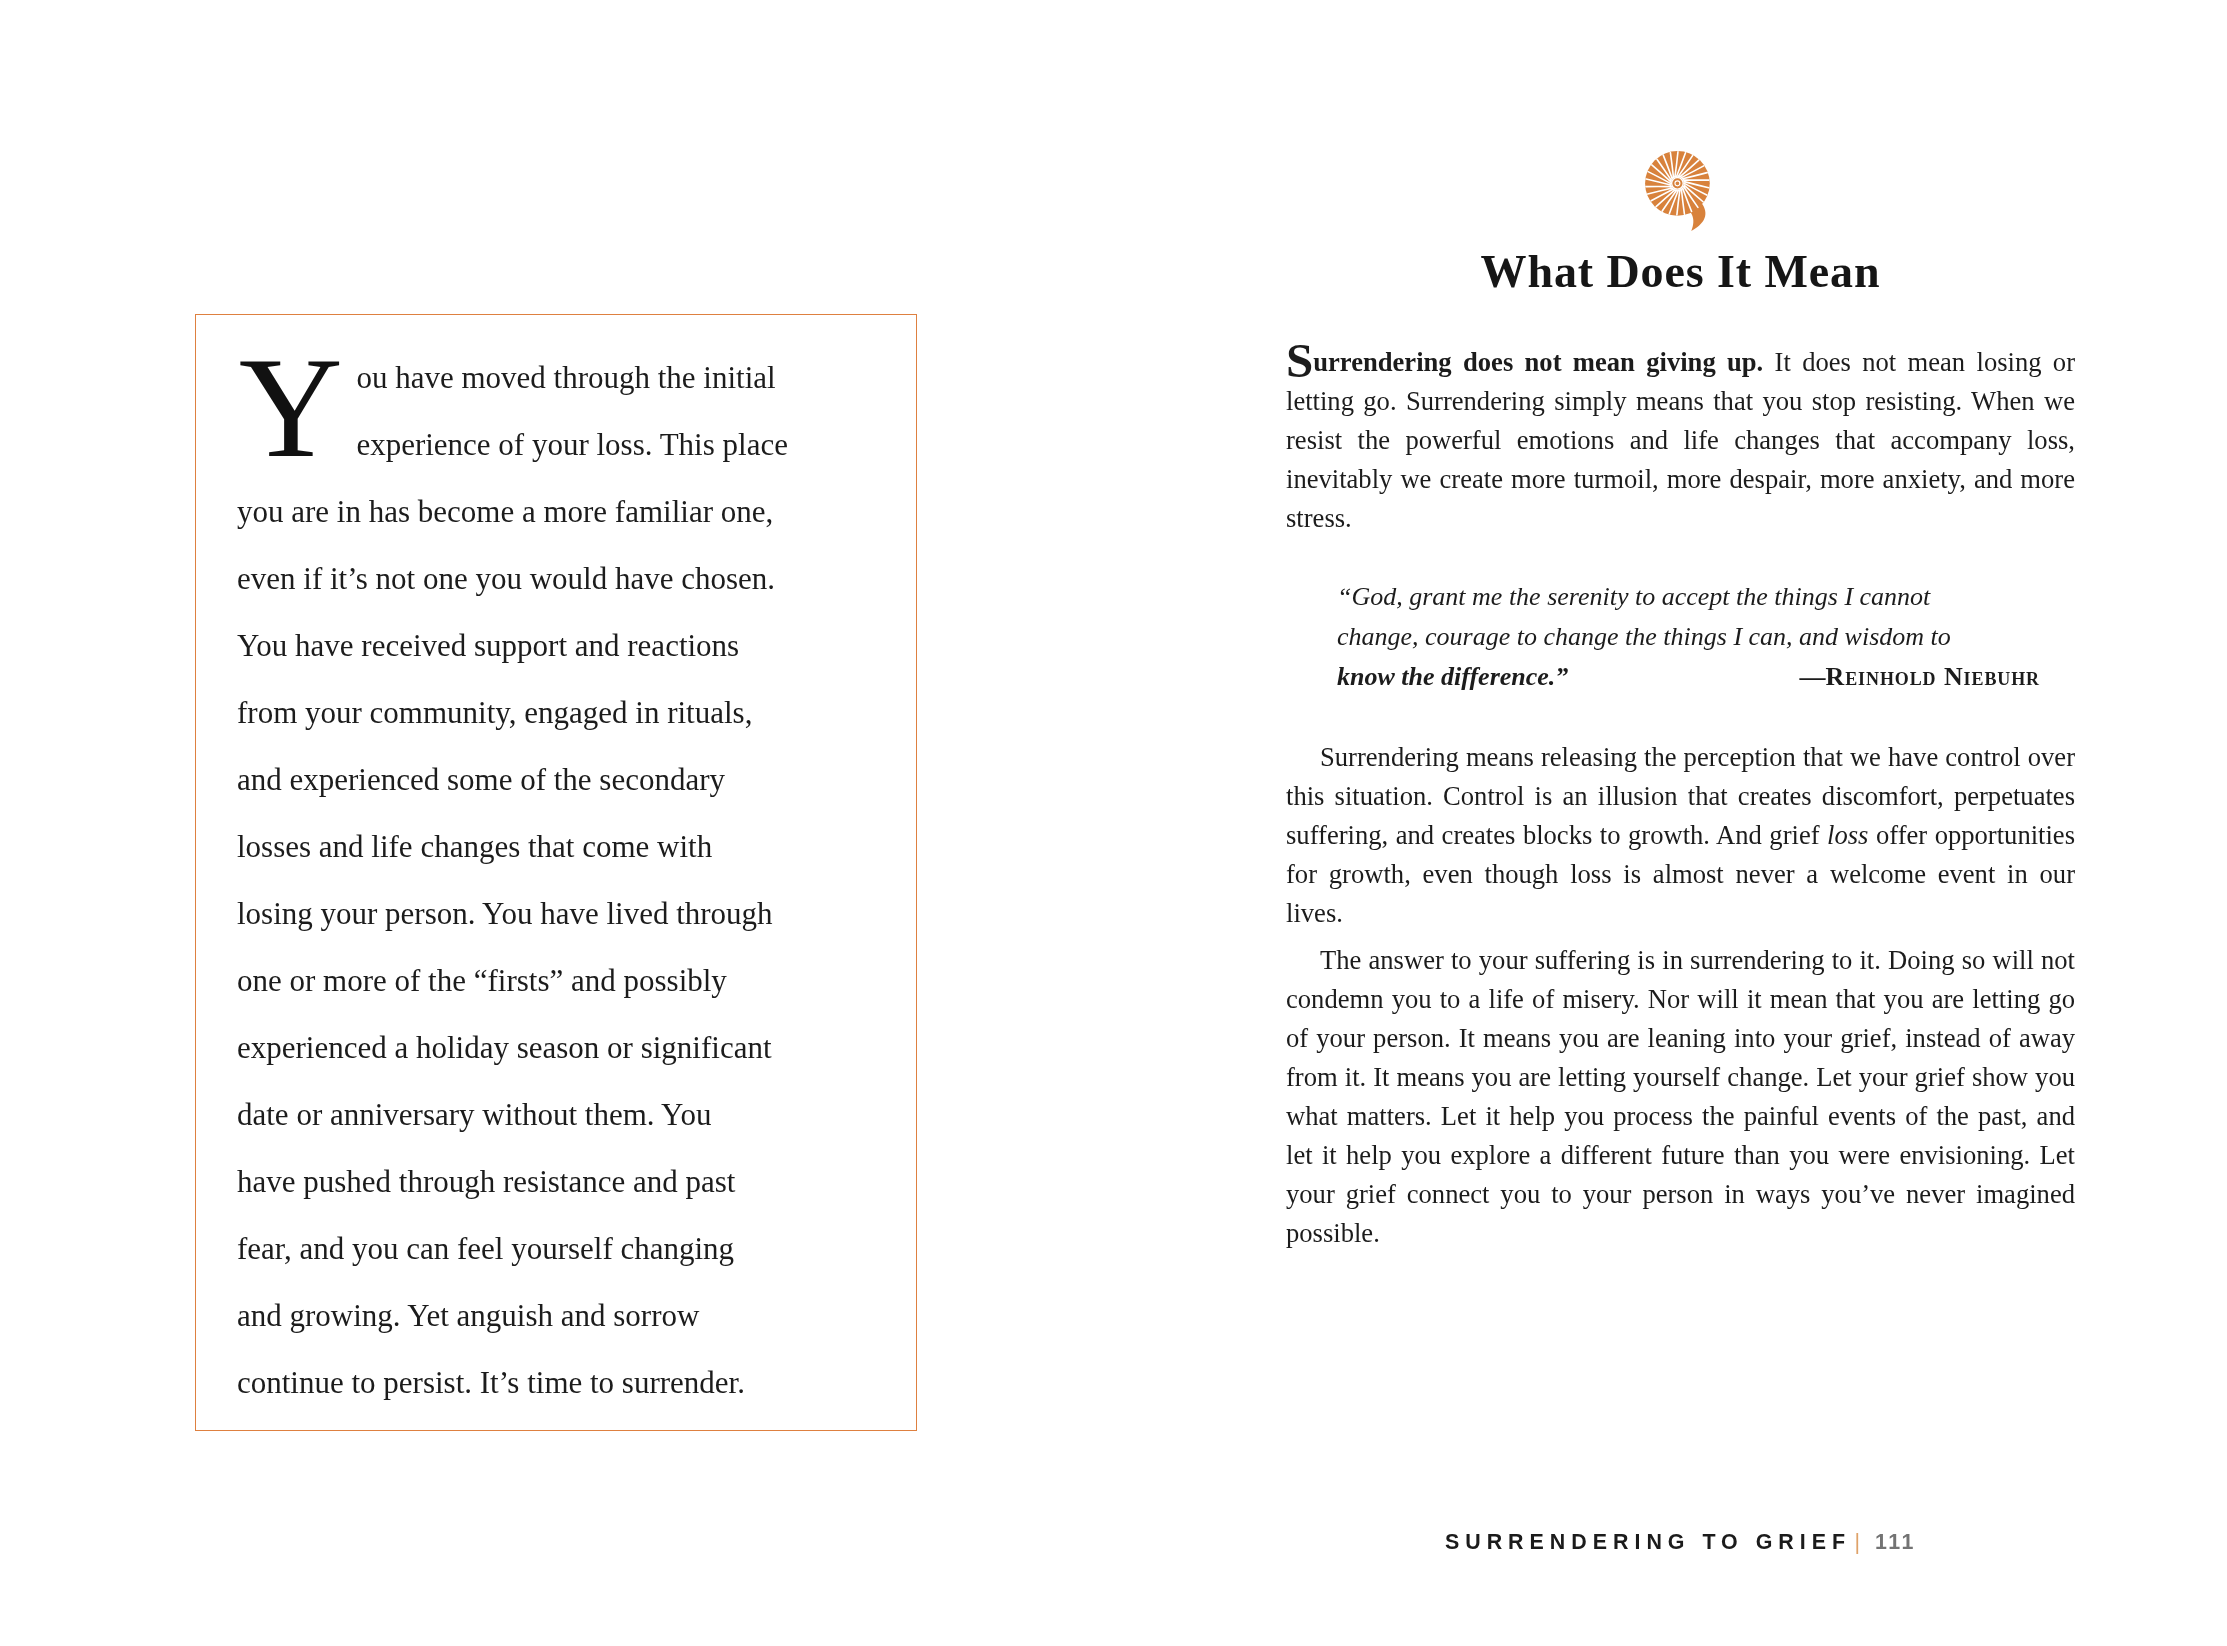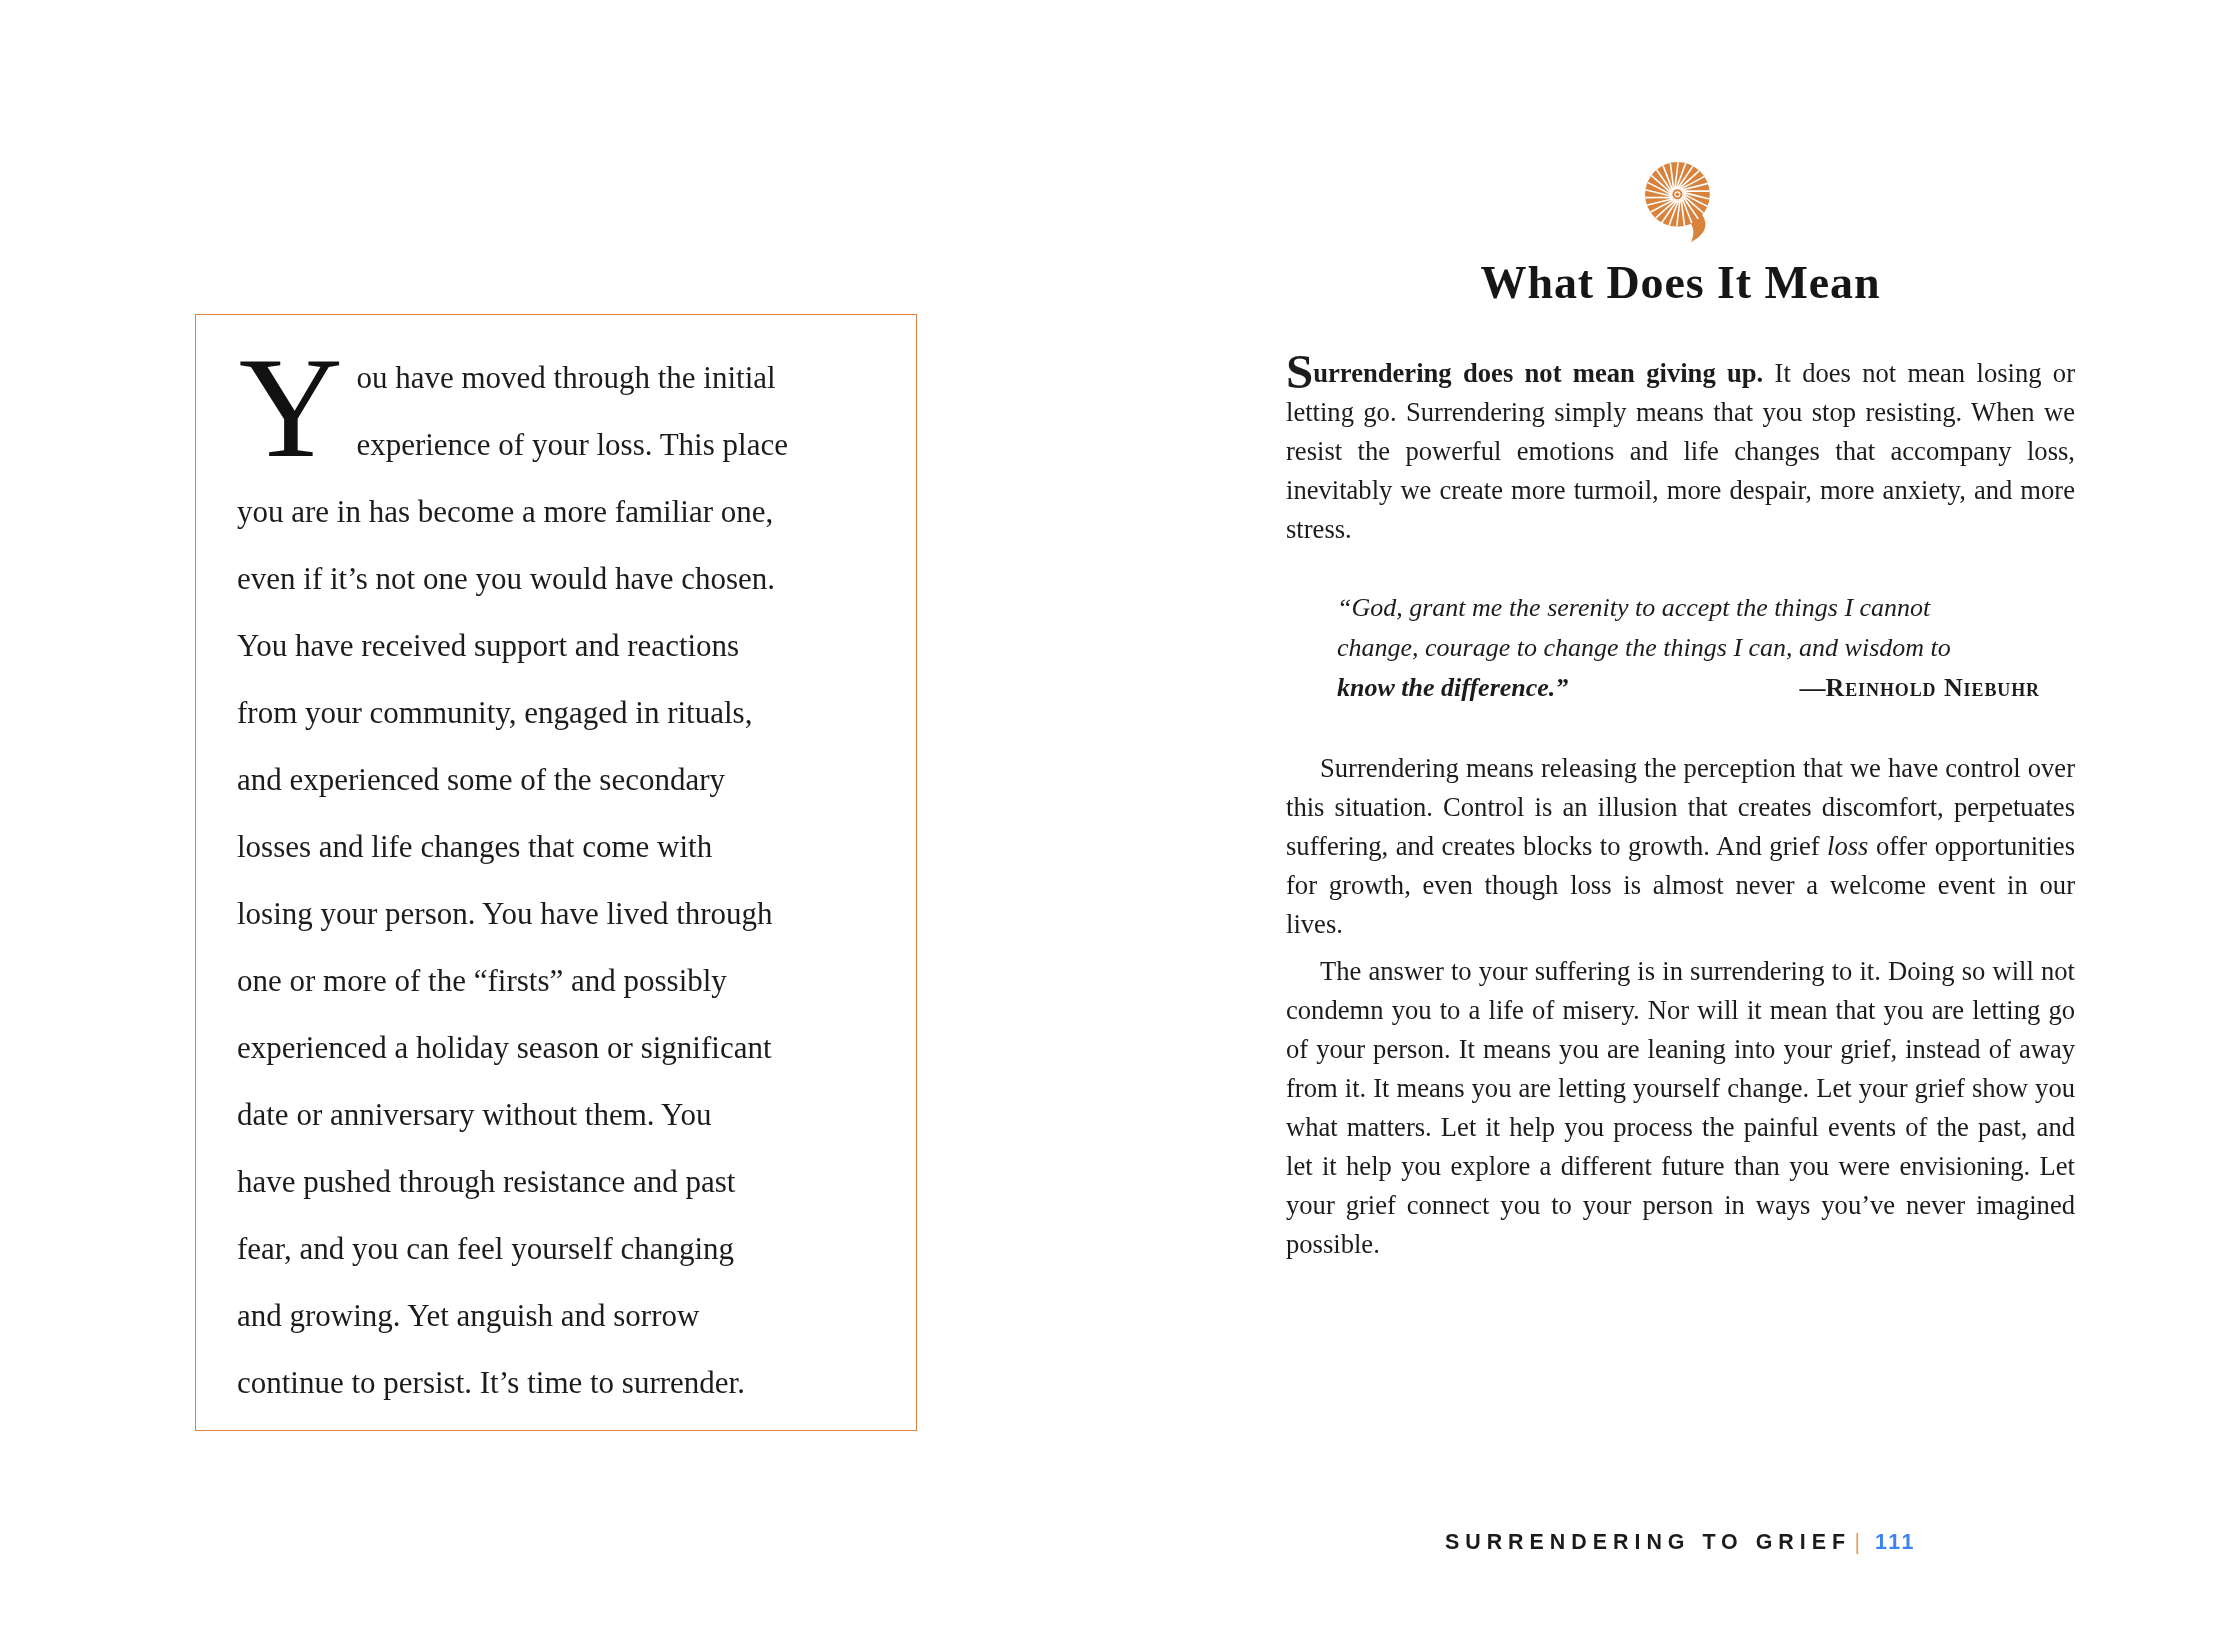--- a/index.html
+++ b/index.html
@@ -7,41 +7,41 @@
           font-family:"Liberation Serif",serif;color:#1c1c1c;overflow:hidden;}
 
   
   .callout{position:absolute;left:195px;top:314px;width:722px;height:1117px;
            border:1.7px solid #DE8040;box-sizing:border-box;padding:29px 39px 17px 41px;}
   .callout-text{font-size:31px;line-height:67px;white-space:nowrap;color:#1c1c1c;}
   .dropcap{float:left;font-size:144px;line-height:110px;height:125px;
            margin:8.6px 13.7px 0 1.7px;color:#111;}
 
   
-  .right-col{position:absolute;left:1278px;top:157px;width:805px;}
+  .right-col{position:absolute;left:1278px;top:146px;width:805px;}
   .shell{display:block;margin:0 auto 12px auto;}
   .chapter-title{text-align:center;font-weight:700;font-size:46px;line-height:53px;
                  margin:0 0 45px 0;letter-spacing:0.9px;color:#161616;}
   .body-par{margin:8px;font-size:26.6px;line-height:39px;text-align:justify;}
   .indent{text-indent:34px;}
   .lead-cap{font-size:49px;line-height:0;font-weight:700;vertical-align:-6px;}
   .lead-bold{font-weight:700;}
 
   .quote{margin:39px 43px 41px 59px;font-size:26px;line-height:40px;font-style:italic;}
   .quote-line{display:block;}
   .quote-last{display:flex;justify-content:space-between;align-items:flex-end;font-weight:bold;}
   .attribution{font-style:normal;white-space:nowrap;}
   .attribution .smallcaps{font-variant:small-caps;letter-spacing:0.9px;}
 
   
   .footer{position:absolute;left:1278px;top:1530px;width:805px;text-align:center;
           font-family:"Liberation Sans",sans-serif;font-weight:700;font-size:21.4px;
           letter-spacing:6px;color:#1b1b1b;white-space:nowrap;}
   .footer .divider{color:#DFA269;font-weight:400;letter-spacing:0;margin:0 6.9px 0 3.4px;}
-  .footer .pagenum{color:#3b82f6;letter-spacing:2.6px;margin-left:8px;}
+  .footer .pagenum{color:#737373;letter-spacing:2.6px;margin-left:8px;}
 </style>
 </head>
 <body>
 
 <div class="spread">
 
   <div class="callout">
     <div class="callout-text">
       <span class="dropcap">Y</span><span>ou have moved through the initial<br>experience of your loss. This place<br>you are in has become a more familiar one,<br>even if it’s not one you would have chosen.<br>You have received support and reactions<br>from your community, engaged in rituals,<br>and experienced some of the secondary<br>losses and life changes that come with<br>losing your person. You have lived through<br>one or more of the “firsts” and possibly<br>experienced a holiday season or significant<br>date or anniversary without them. You<br>have pushed through resistance and past<br>fear, and you can feel yourself changing<br>and growing. Yet anguish and sorrow<br>continue to persist. It’s time to surrender.</span>
     </div>

